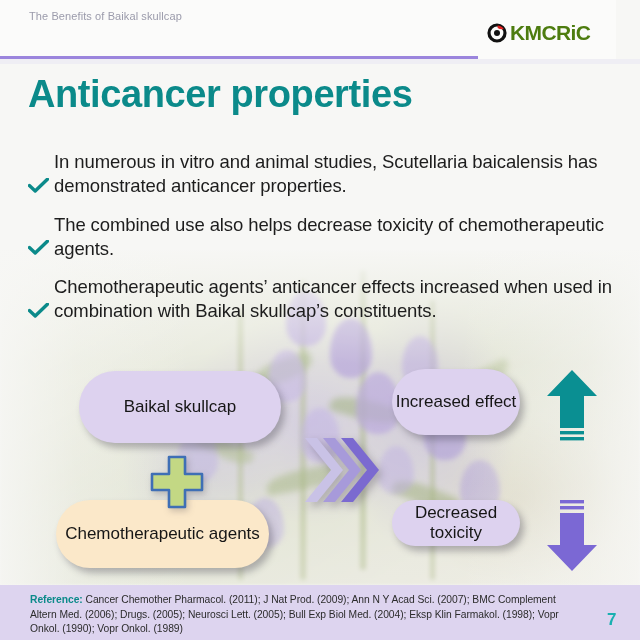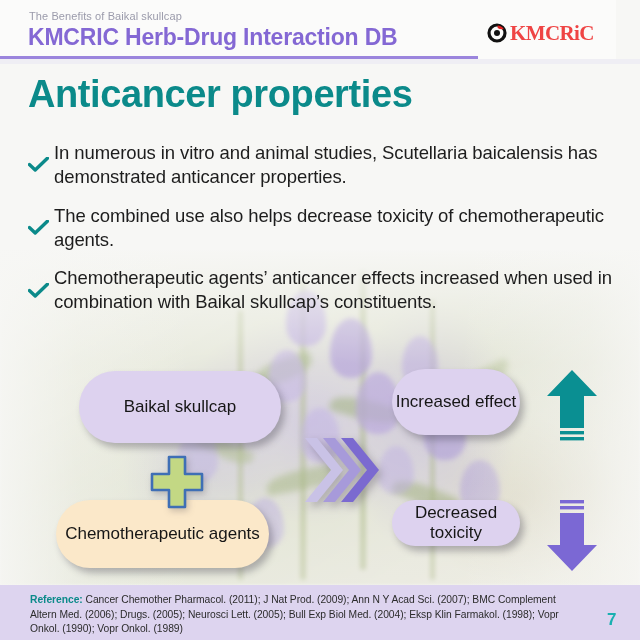--- a/index.html
+++ b/index.html
@@ -49,31 +49,31 @@
   }
   .htitle{
     position:absolute;left:28px;top:24px;
     font-size:23px;font-weight:bold;color:#8468d4;letter-spacing:-.2px;white-space:nowrap;
   }
   .hrule{position:absolute;left:0;top:56px;width:478px;height:3px;background:#9b85dd;}
   .hrule2{position:absolute;left:0;top:59px;width:640px;height:5px;background:#efeef4;}
 
   .logo{position:absolute;left:486px;top:22px;display:flex;align-items:center;gap:2px;}
   .logo-mark{position:relative;width:22px;height:22px;}
-  .logo-text{font-size:21px;font-weight:bold;color:#ef4444;letter-spacing:-.6px;line-height:22px;font-family:Liberation Serif, serif;}
+  .logo-text{font-size:21px;font-weight:bold;color:#4d7c0f;letter-spacing:-.6px;line-height:22px;}
 
   
   .bigtitle{
     position:absolute;left:28px;top:73px;
     font-size:38px;font-weight:bold;color:#0b8a8a;letter-spacing:-.4px;white-space:nowrap;
   }
 
   
   .bullets{position:absolute;left:28px;top:141px;width:600px;}
-  .bullet{position:relative;display:flex;align-items:center;margin-bottom:15px;}
+  .bullet{position:relative;display:flex;align-items:flex-end;margin-bottom:15px;margin-top:9px;}
   .tick{flex:0 0 auto;width:26px;margin-top:5px;}
   .btext{
     font-size:18.5px;line-height:1.29;color:#1d1d1d;letter-spacing:-.1px;
   }
 
   
   .pill{
     position:absolute;border-radius:999px;
     display:flex;align-items:center;justify-content:center;text-align:center;
     font-size:17px;color:#161616;line-height:1.2;
@@ -136,21 +136,20 @@
     <div class="bloom" style="left:178px;top:178px;width:40px;height:54px;background:#bbaee0;opacity:.52;"></div>
     <div class="bloom" style="left:246px;top:248px;width:38px;height:50px;background:#b4a5dd;opacity:.50;"></div>
     <div class="bloom" style="left:460px;top:210px;width:40px;height:52px;background:#ab9ad6;opacity:.52;"></div>
     <div class="bloom" style="left:378px;top:196px;width:36px;height:48px;background:#b8a8e0;opacity:.48;"></div>
     <div class="veil"></div>
     <div class="sideveil"></div>
   </div>
 
   <div class="header">
     <div class="eyebrow">The Benefits of Baikal skullcap</div>
-    <div class="htitle">KMCRIC Herb-Drug Interaction DB</div>
     <div class="logo">
       <span class="logo-mark">
         <svg width="22" height="22" viewBox="0 0 22 22">
           <path d="M11 1.4A9.6 9.6 0 1 0 20.6 11 9.6 9.6 0 0 0 11 1.4Zm0 3.2A6.4 6.4 0 1 1 4.6 11 6.4 6.4 0 0 1 11 4.6Z" fill="#111"></path>
           <circle cx="11" cy="11" r="3.0" fill="#111"></circle>
           <path d="M11.6 3.6c2.6.2 4.8 1.5 6.2 3.4-2.1.6-4.4.3-6.2-.9Z" fill="#e02020"></path>
         </svg>
       </span>
       <span class="logo-text">KMCRiC</span>
     </div>

